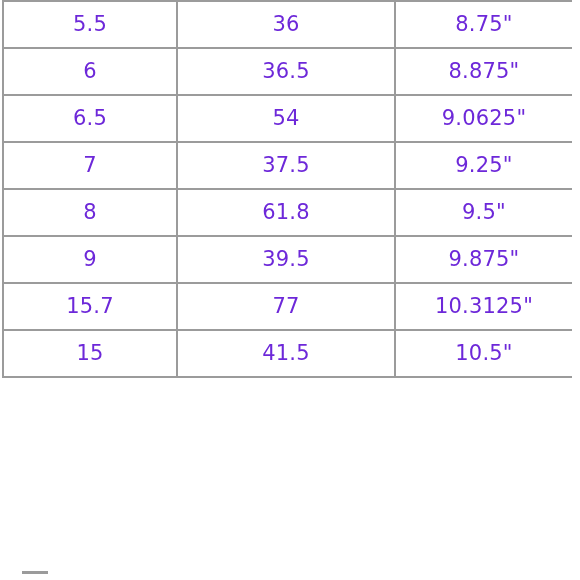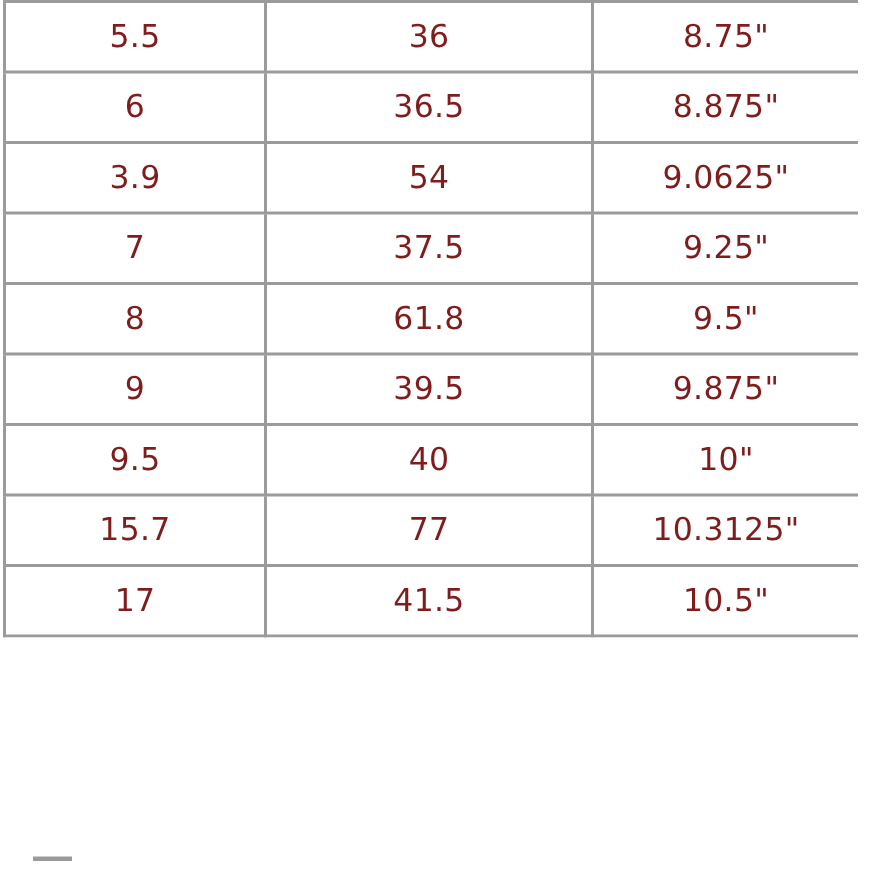--- a/index.html
+++ b/index.html
@@ -40,21 +40,21 @@
   table.size-table col.c1 { width: 174px; }
   table.size-table col.c2 { width: 218px; }
   table.size-table col.c3 { width: 178px; }
 
   table.size-table td {
     border: 2px solid #9b9b9b;
     height: 45px;
     padding: 0 4px;
     text-align: center;
     vertical-align: middle;
-    color: #7f1d1d;
+    color: #6d28d9;
     font-size: 21px;
     font-weight: 400;
     letter-spacing: 0.2px;
     line-height: 1;
     white-space: nowrap;
   }
 
   
   .clip-top-border {
     position: absolute;
@@ -97,21 +97,21 @@
           <td>8.75"</td>
         </tr>
 
         <tr>
           <td>6</td>
           <td>36.5</td>
           <td>8.875"</td>
         </tr>
 
         <tr>
-          <td>3.9</td>
+          <td>6.5</td>
           <td>54</td>
           <td>9.0625"</td>
         </tr>
 
         <tr>
           <td>7</td>
           <td>37.5</td>
           <td>9.25"</td>
         </tr>
 
@@ -122,35 +122,30 @@
           <td>9.5"</td>
         </tr>
 
 
         <tr>
           <td>9</td>
           <td>39.5</td>
           <td>9.875"</td>
         </tr>
 
-        <tr>
-          <td>9.5</td>
-          <td>40</td>
-          <td>10"</td>
-        </tr>
 
 
         <tr>
           <td>15.7</td>
           <td>77</td>
           <td>10.3125"</td>
         </tr>
 
         <tr>
-          <td>17</td>
+          <td>15</td>
           <td>41.5</td>
           <td>10.5"</td>
         </tr>
 
       </tbody>
     </table>
   </div>
 
   <div class="next-block-rule"></div>
 

